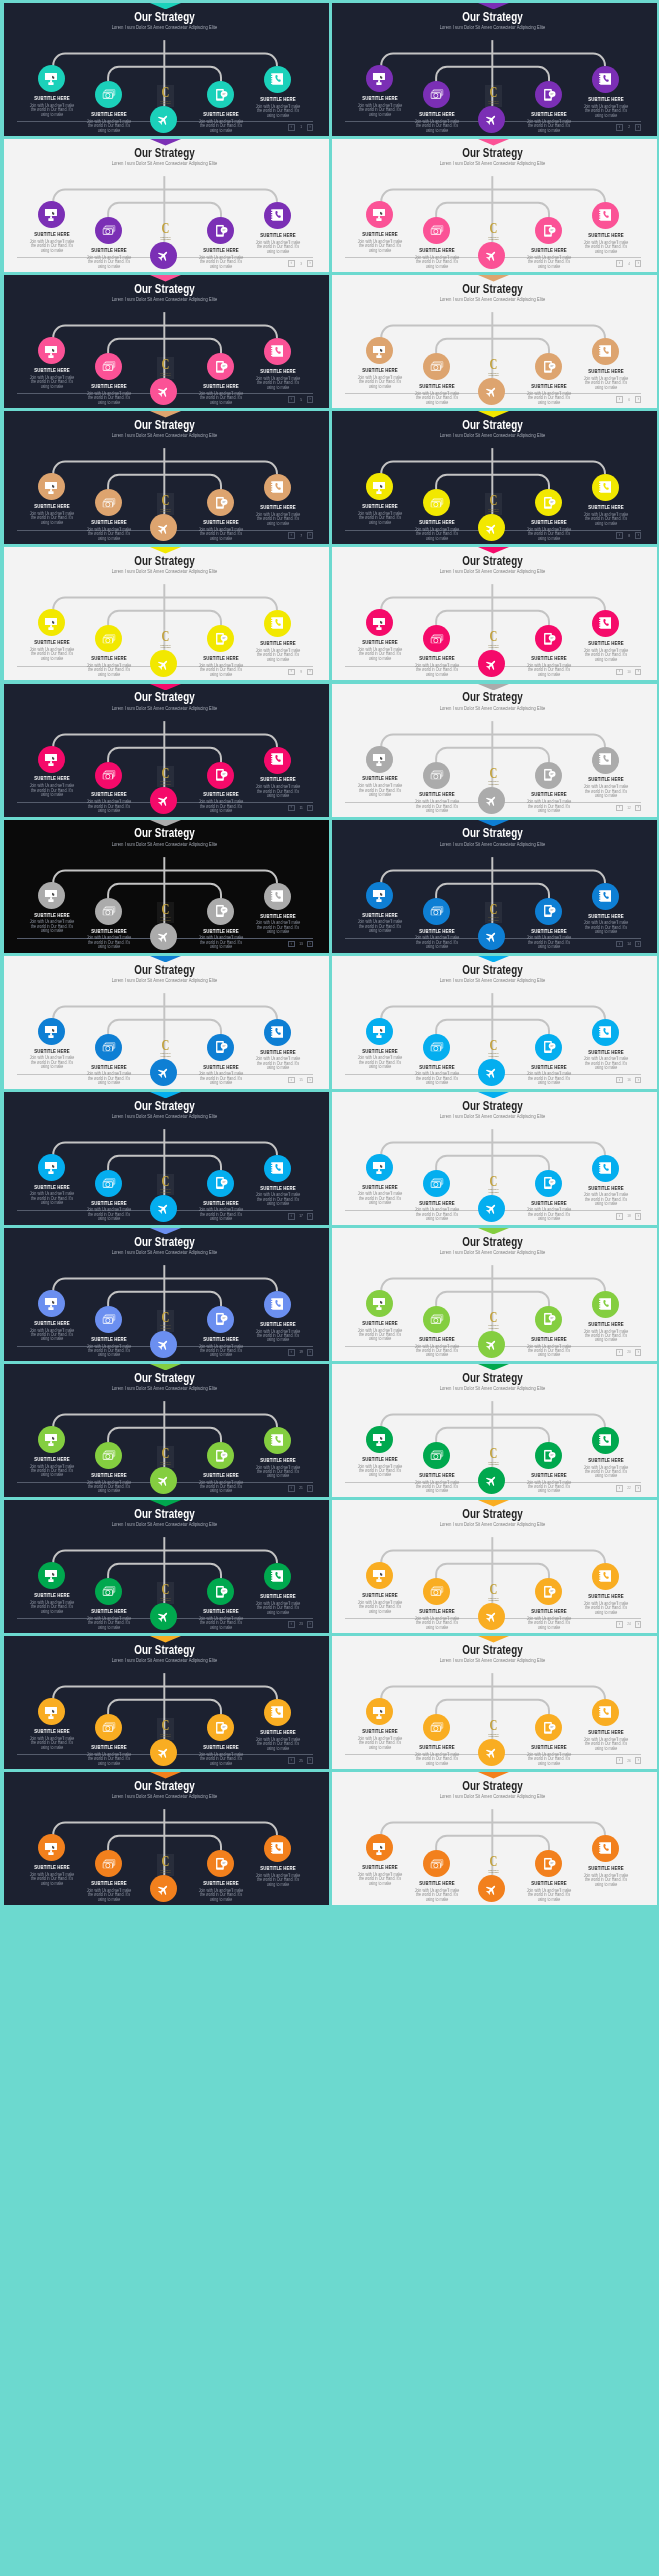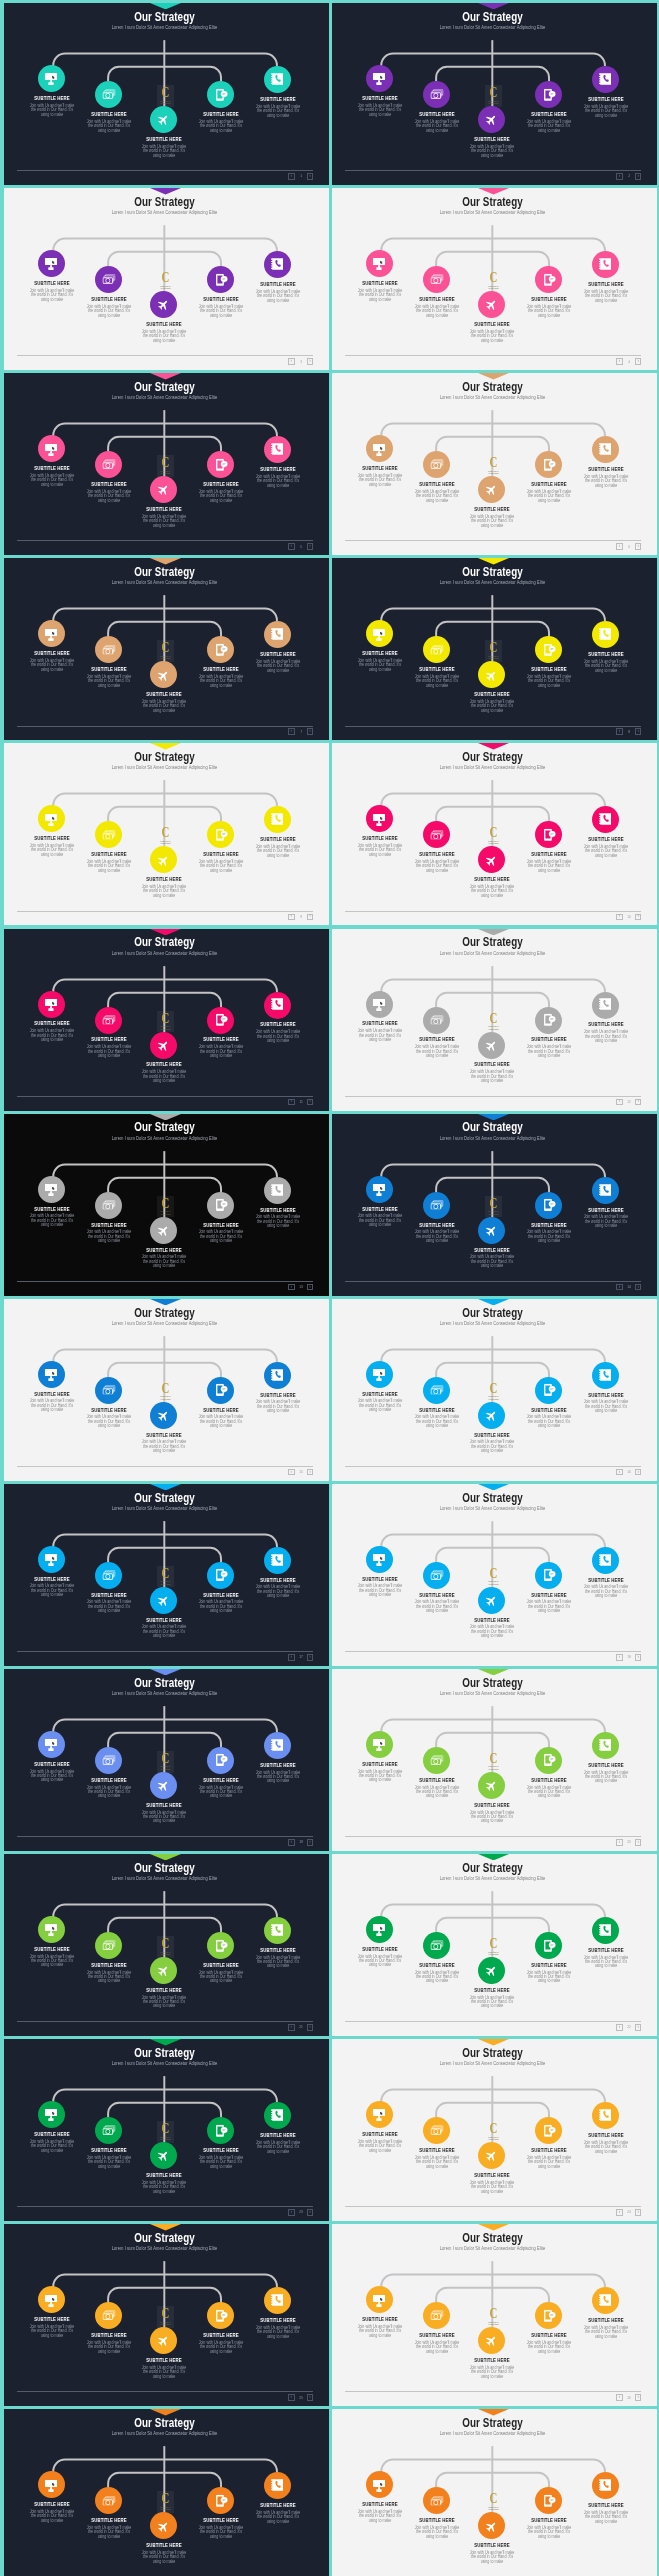--- a/index.html
+++ b/index.html
@@ -1,20 +1,20 @@
 <!DOCTYPE html>
 <html style="font-size:8.2px"><head>
 <meta charset="utf-8">
 <title>Our Strategy</title>
 <style>
 *{box-sizing:border-box;margin:0;padding:0}
 html,body{width:659px;max-width:659px;overflow-x:hidden}
 body{background:#6CD9CF;font-family:"Liberation Sans",sans-serif}
 #grid{width:659px;display:grid;grid-template-columns:325px 325px;gap:3.1px;padding:3.1px 3.1px 3.6px 3.6px;overflow:hidden}
-.slide{position:relative;width:325px;height:182px;overflow:hidden}
+.slide{position:relative;width:325px;height:133px;overflow:hidden}
 .s-dark{background:#1C2130;color:#ffffff}
 .s-black{background:#0A0A0A;color:#ffffff}
 .s-light{background:#F3F3F3;color:#232323}
 .chev{position:absolute;top:0;left:146px;width:31px;height:6.4px}
 .ttl{position:absolute;top:7.8px;left:-1.3px;width:325px;text-align:center;font-size:12.7px;font-weight:700;line-height:13px;transform:scaleX(.776);letter-spacing:0.1px}
 .sub{position:absolute;top:22px;left:-1.3px;width:325px;text-align:center;font-size:5.2px;line-height:5.7px;transform:scaleX(.776);letter-spacing:0.1px}
 .s-dark .sub,.s-black .sub{color:#a9aeb9}
 .s-light .sub{color:#7c7c7c}
 .conn{position:absolute;left:0;top:0;width:325px;height:183px}
 .node{position:absolute;width:88px;text-align:center;margin-left:-44px}

